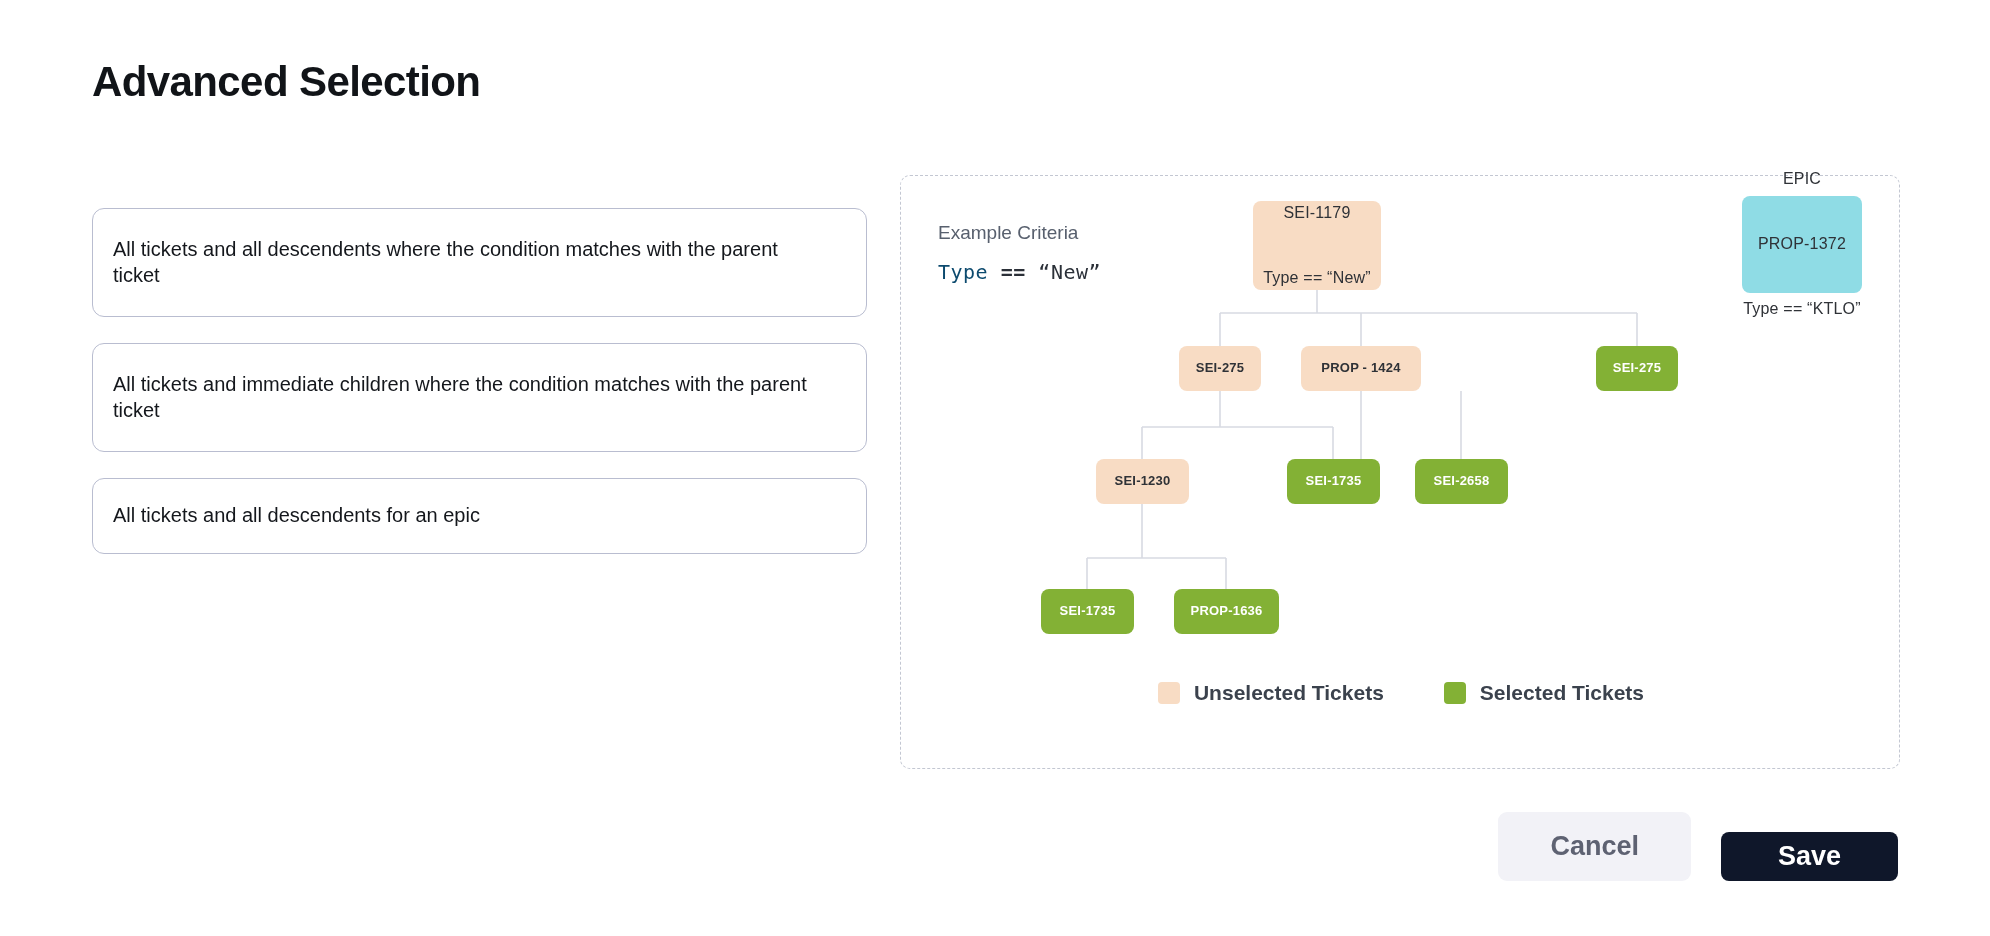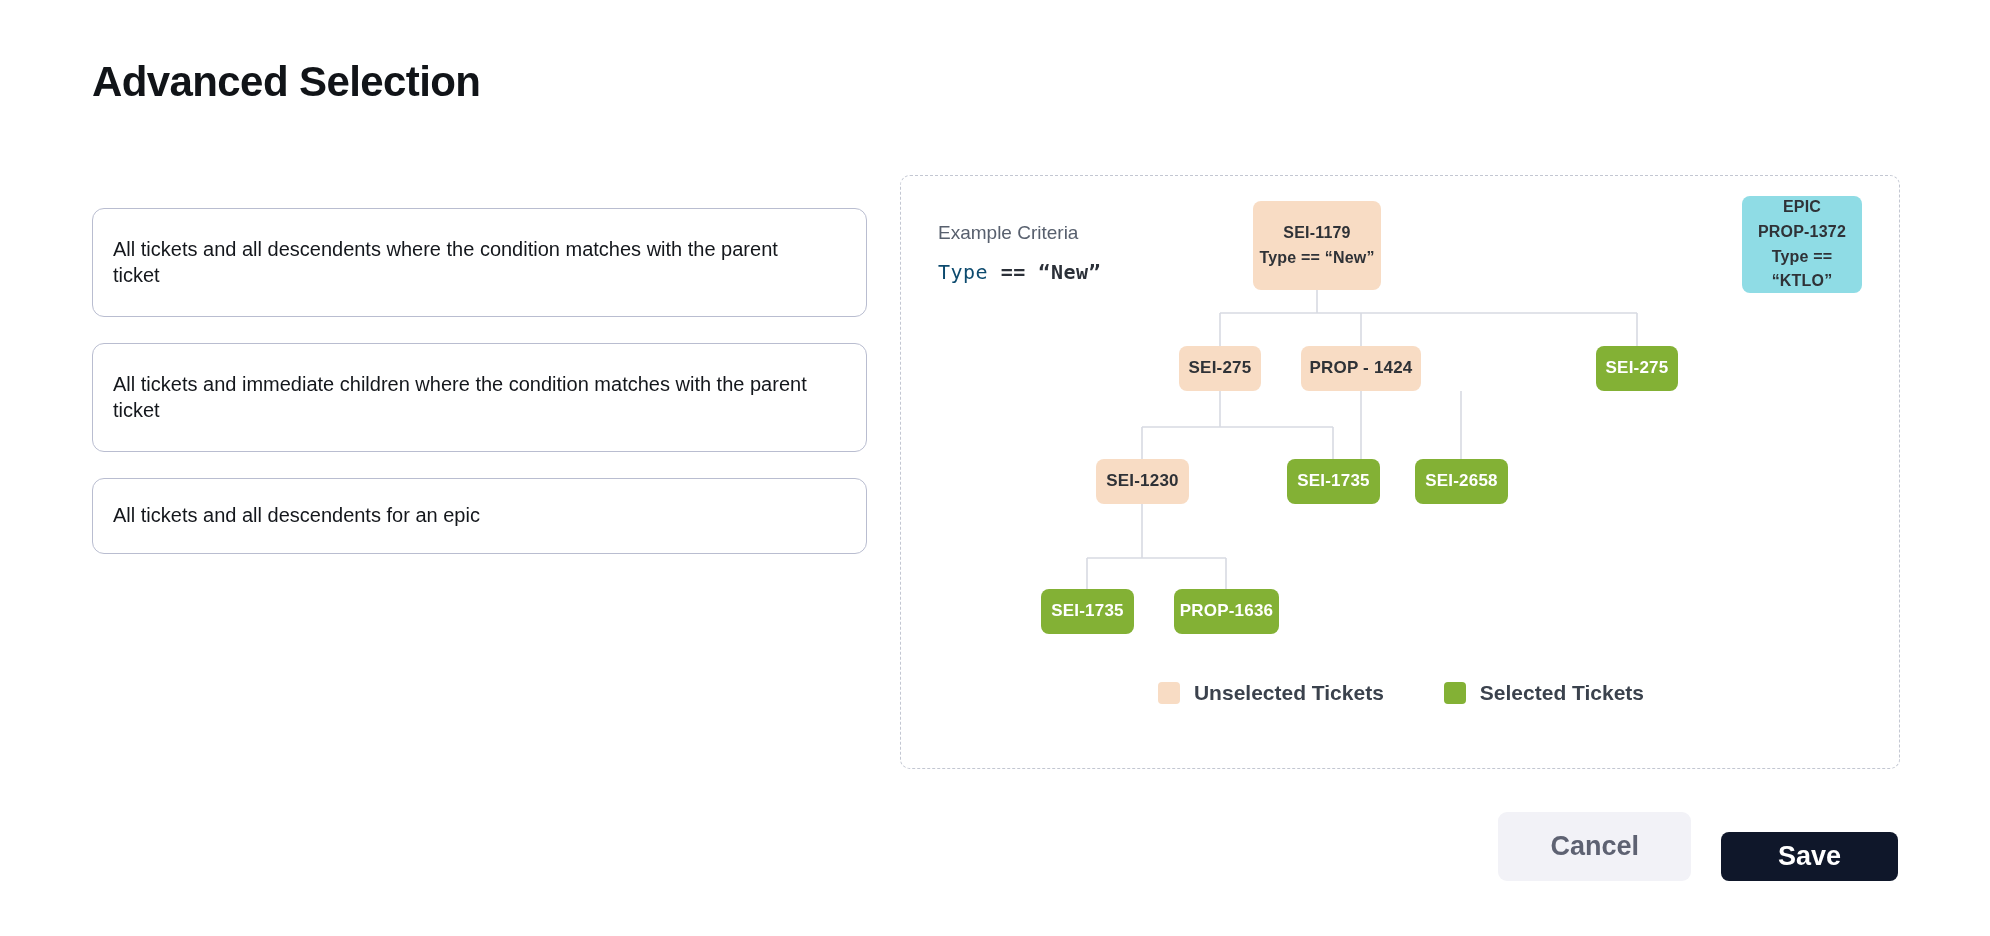--- a/index.html
+++ b/index.html
@@ -97,53 +97,53 @@
     position: absolute;
     left: 37px;
     top: 84px;
     font-family: "DejaVu Sans Mono", monospace;
     font-size: 20px;
     white-space: nowrap;
     letter-spacing: 0.5px;
   }
   .criteria-code .kw { color: #0c4a6e; }
   .criteria-code .op { color: #2b3038; font-weight: 700; }
-  .criteria-code .str { color: #2b3038; font-weight: 700; }
+  .criteria-code .str { color: #2b3038; font-weight: 400; }
 
   
   .tree-layer {
     position: absolute;
     left: 0; top: 0;
     width: 1000px;
     height: 594px;
     pointer-events: none;
   }
 
   .node {
     position: absolute;
     border-radius: 8px;
     display: flex;
     flex-direction: column;
     align-items: center;
     justify-content: center;
     text-align: center;
-    font-size: 17px;
+    font-size: 13px;
     font-weight: 700;
     letter-spacing: 0.2px;
     pointer-events: auto;
     cursor: default;
   }
 
   .node .line { display: block; line-height: 1.55; }
 
   .node.unselected { background: #f8dcc4; color: #2f3237; }
   .node.selected   { background: #83b135; color: #ffffff; }
   .node.epic       { background: #8fdce5; color: #2f3237; }
 
-  .node.sub { font-weight: 700; font-size: 16px; }
+  .node.sub { font-weight: 400; font-size: 16px; gap: 40px; }
 
   
   .legend {
     position: absolute;
     left: 0;
     top: 505px;
     width: 1000px;
     display: flex;
     justify-content: center;
     align-items: center;

